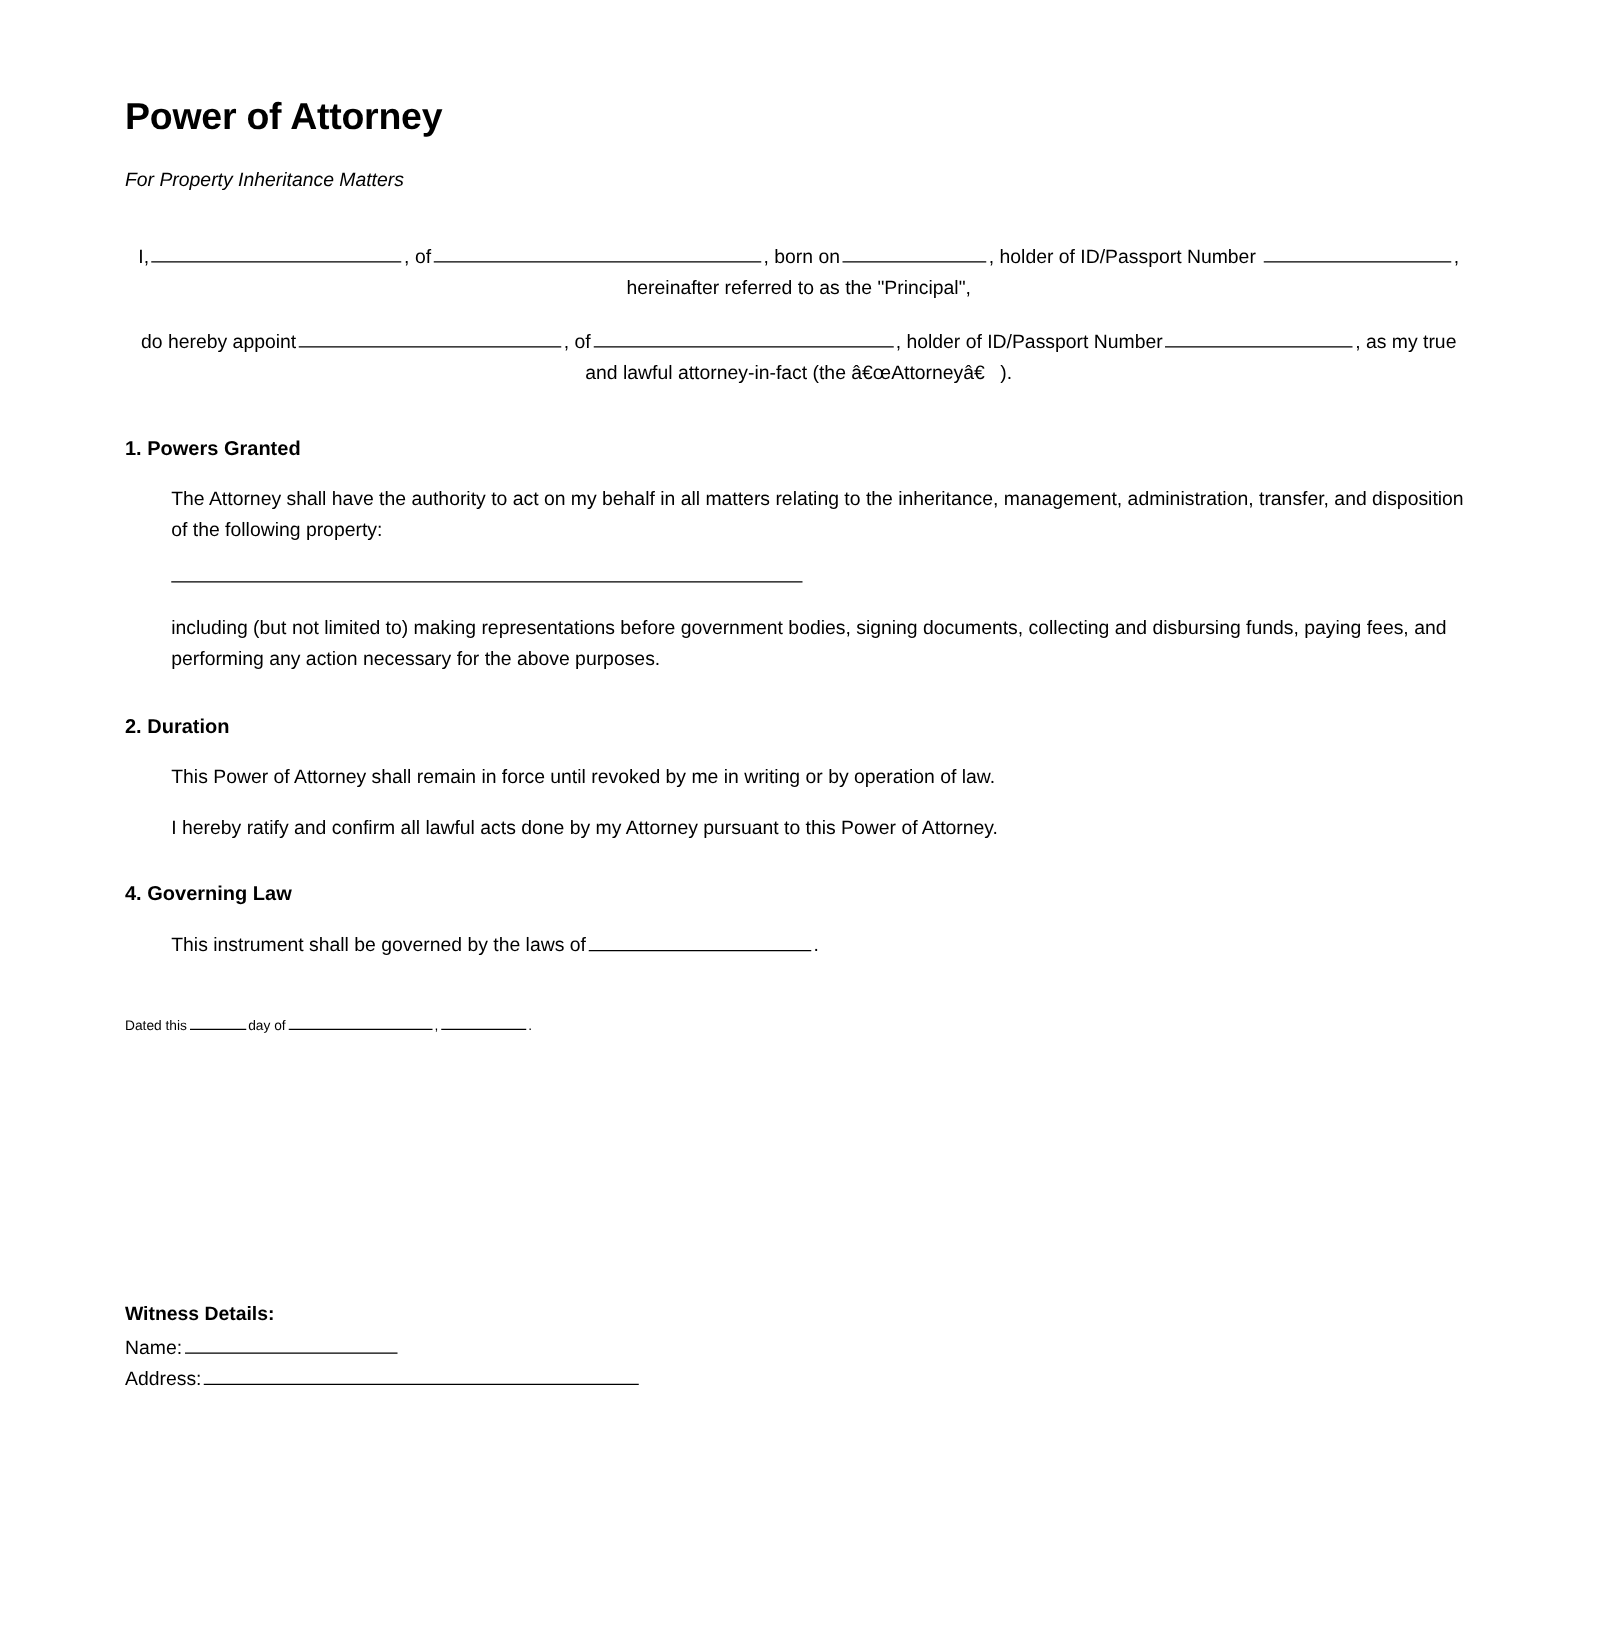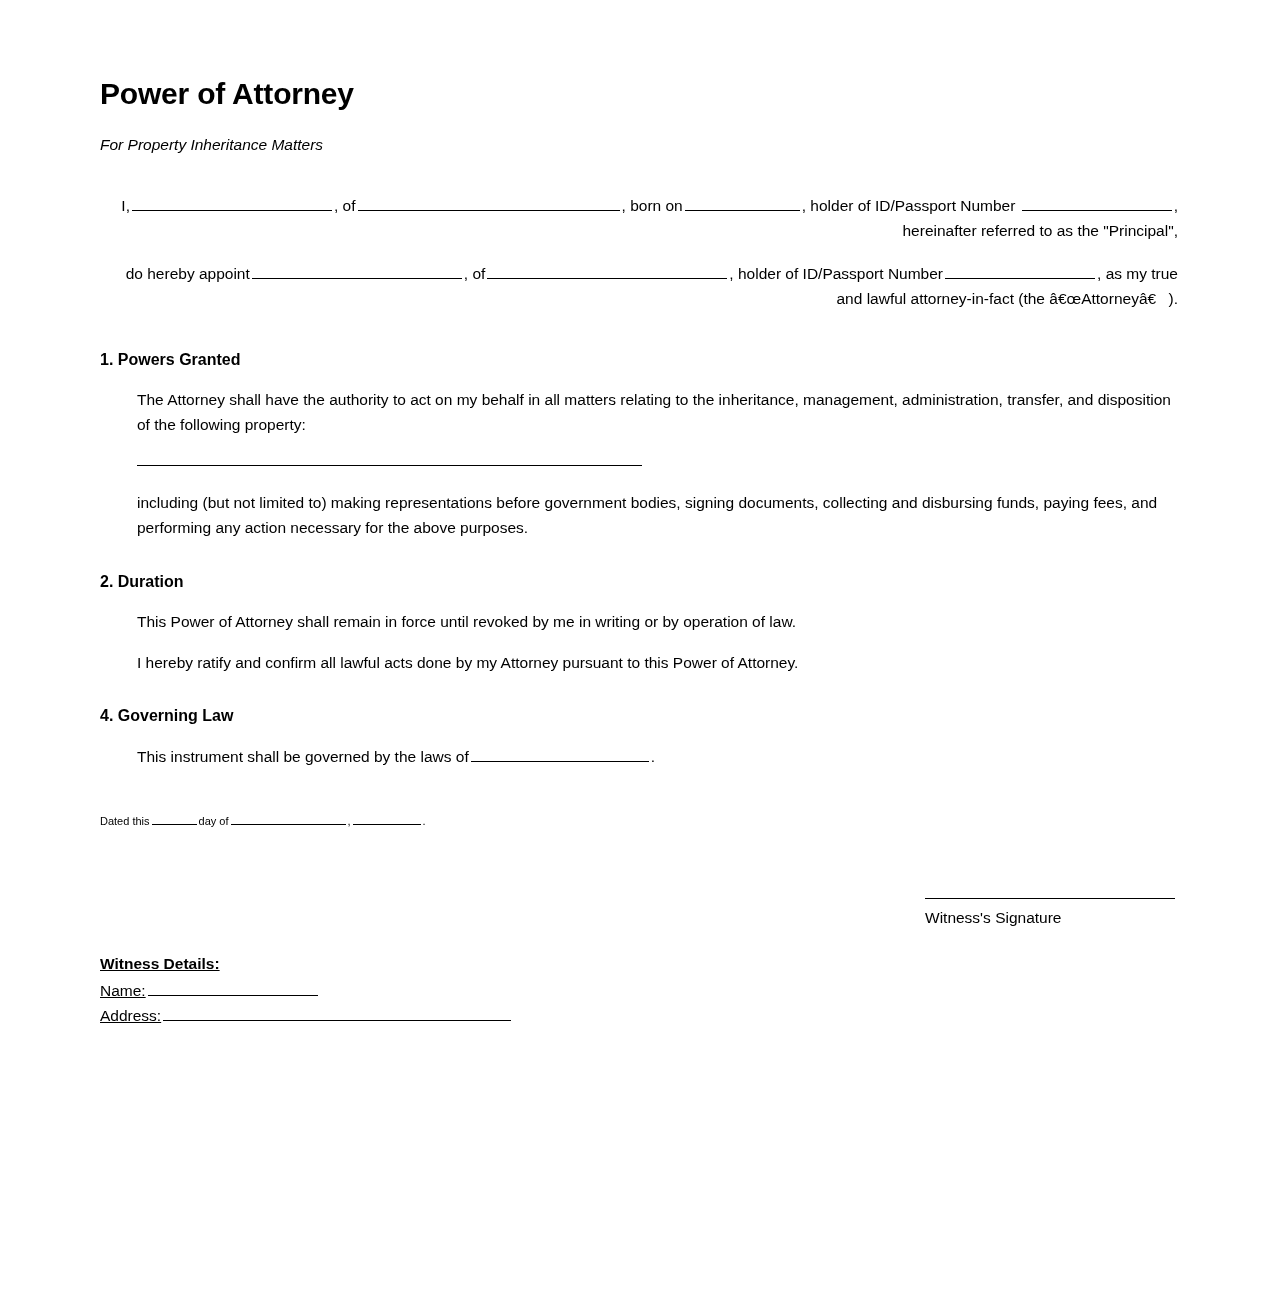--- a/index.html
+++ b/index.html
@@ -39,21 +39,21 @@
   .doc-subtitle {
     font-style: italic;
     font-size: 15.5px;
     margin: 0 0 40px 0;
     line-height: 1.1;
   }
   .para {
     font-size: 15.5px;
     line-height: 25.5px;
     margin: 0 0 17px 0;
-    text-align: right;
+    text-align: center;
   }
   .section-heading {
     font-size: 16px;
     font-weight: bold;
     margin: 31px 0 18px 0;
     line-height: 1.2;
   }
   .section-heading.first {
     margin-top: 38px;
   }
@@ -114,21 +114,21 @@
     height: 1px;
     width: 250px;
     margin-bottom: 9px;
   }
   .sig-label {
     font-size: 15.5px;
     line-height: 20px;
   }
 
   .witness-details {
-    text-decoration: underline;
+    margin-top: 88px;
   }
   .witness-title {
     font-weight: bold;
     font-size: 15.5px;
     line-height: 22px;
     margin-bottom: 3px;
   }
   .witness-row {
     font-size: 15.5px;
     line-height: 25px;
@@ -166,24 +166,20 @@
     <h2 class="section-heading">4. Governing Law</h2>
     <p class="section-body">
       <span>This instrument shall be governed by the laws of</span><span class="blank w-law"></span><span>.</span>
     </p>
 
     <p class="dated">
       <span>Dated this</span><span class="blank w-day"></span><span>day of</span><span class="blank w-month"></span><span>,</span><span class="blank w-year"></span><span>.</span>
     </p>
 
     <div class="signatures">
-      <div class="sig-block sig-right">
-        <div class="sig-rule"></div>
-        <div class="sig-label">Witness's Signature</div>
-      </div>
     </div>
 
     <div class="witness-details">
       <div class="witness-title">Witness Details:</div>
       <div class="witness-row">
         <span>Name:</span><span class="blank w-wname"></span>
       </div>
       <div class="witness-row">
         <span>Address:</span><span class="blank w-waddress"></span>
       </div>

